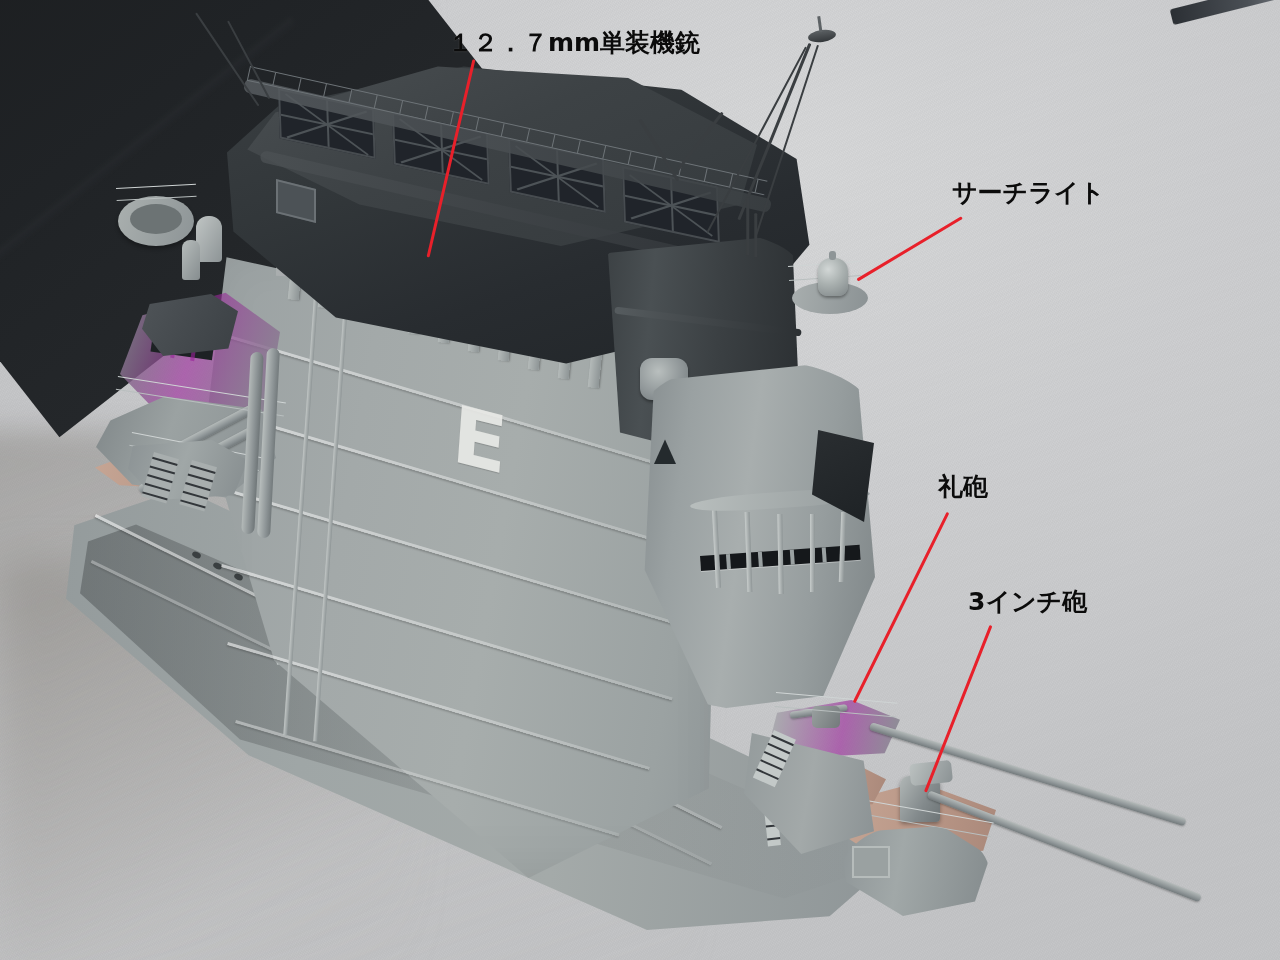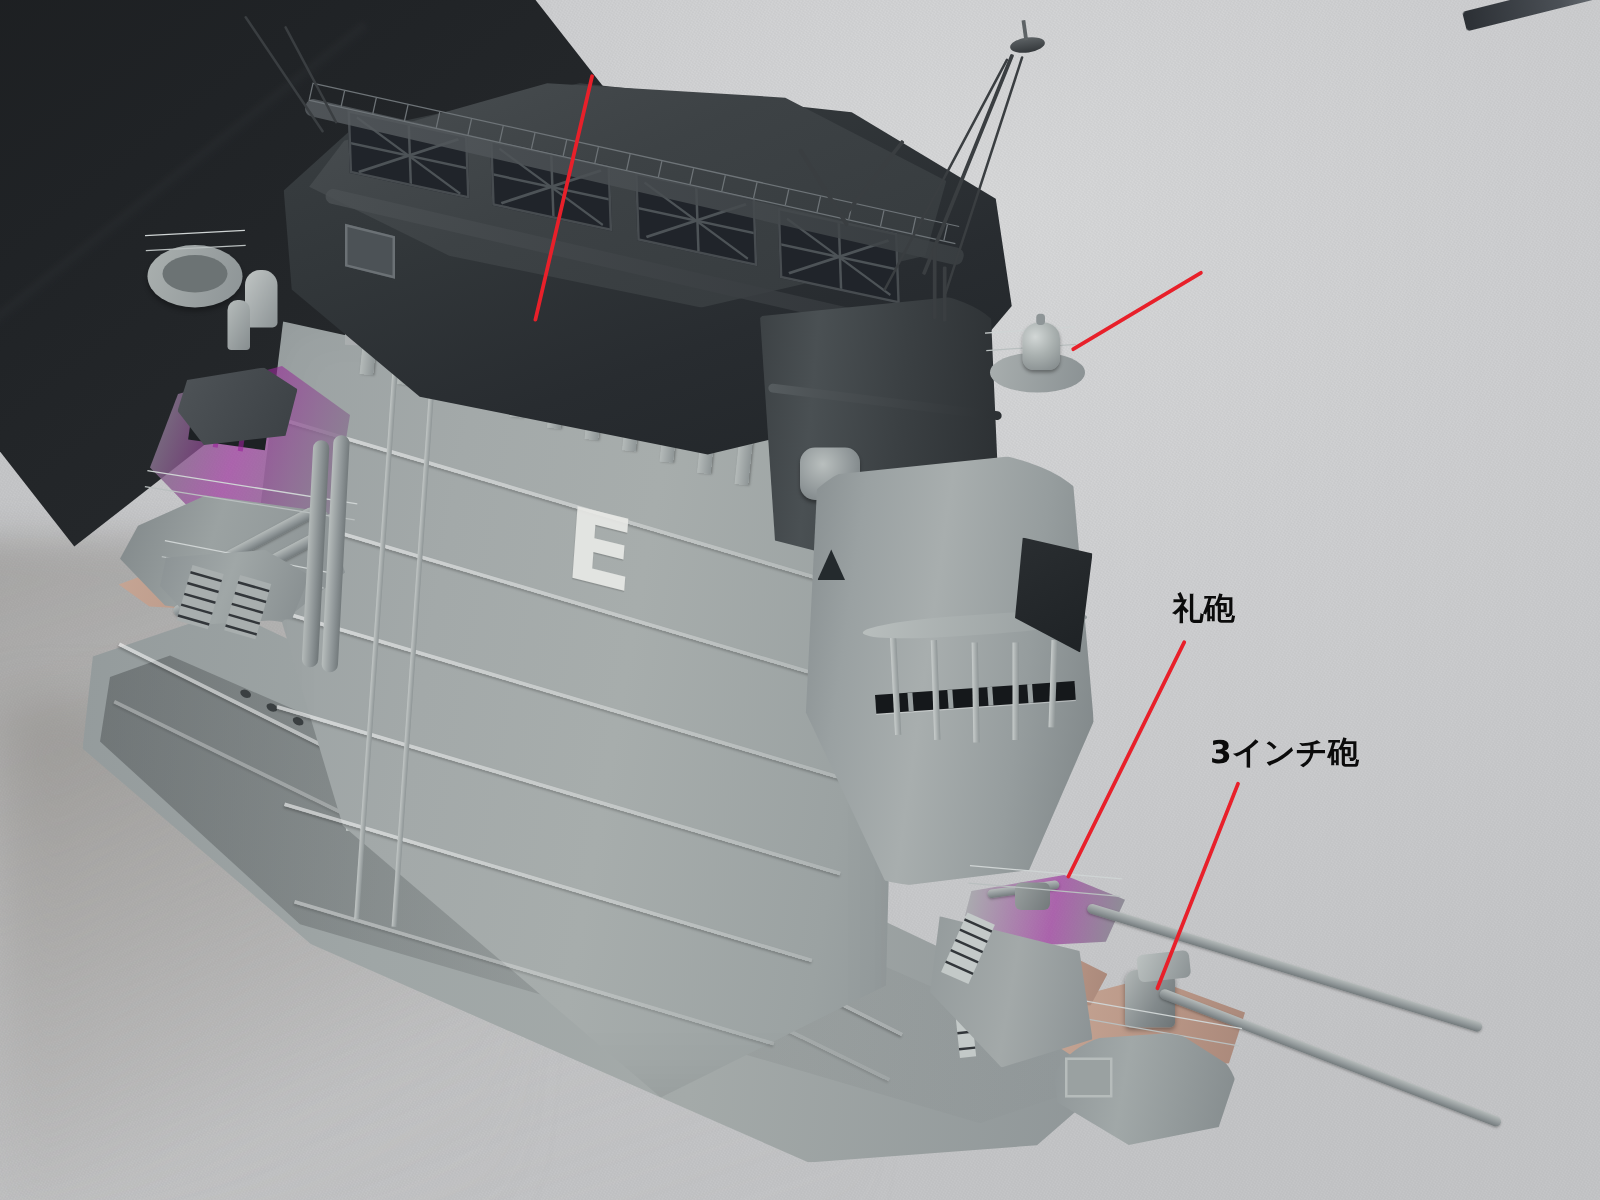--- a/index.html
+++ b/index.html
@@ -585,19 +585,21 @@
   <div class="pc wire" style="left:640px;top:118px;width:72px;height:2.5px;transform:rotate(58deg);transform-origin:0 50%;"></div>
   <div class="pc wire" style="left:678px;top:168px;width:72px;height:2.5px;transform:rotate(-52deg);transform-origin:0 50%;"></div>
   <div class="pc wire" style="left:748px;top:196px;width:58px;height:2.5px;transform:rotate(90deg);transform-origin:0 50%;"></div>
   <div class="pc wire" style="left:756px;top:212px;width:44px;height:2.5px;transform:rotate(90deg);transform-origin:0 50%;"></div>
 
   <div class="leader" style="left:474px; top:58px; width:203px; transform:rotate(103.1deg);"></div>
   <div class="leader" style="left:962px; top:216px; width:122px; transform:rotate(149.1deg);"></div>
   <div class="leader" style="left:948px; top:511px; width:212px; transform:rotate(116.3deg);"></div>
   <div class="leader" style="left:991px; top:624px; width:179px; transform:rotate(111.5deg);"></div>
 
-
+  <div class="anno-label" style="left:448px; top:26px; font-size:25px;">１２．７mm単装機銃</div>
+
+  <div class="anno-label" style="left:952px; top:176px; font-size:25px;">サーチライト</div>
 
   <div class="anno-label" style="left:938px; top:470px; font-size:25px;">礼砲</div>
 
   <div class="anno-label" style="left:968px; top:585px; font-size:25px;">3インチ砲</div>
 
 </div>
 
 </body></html>

